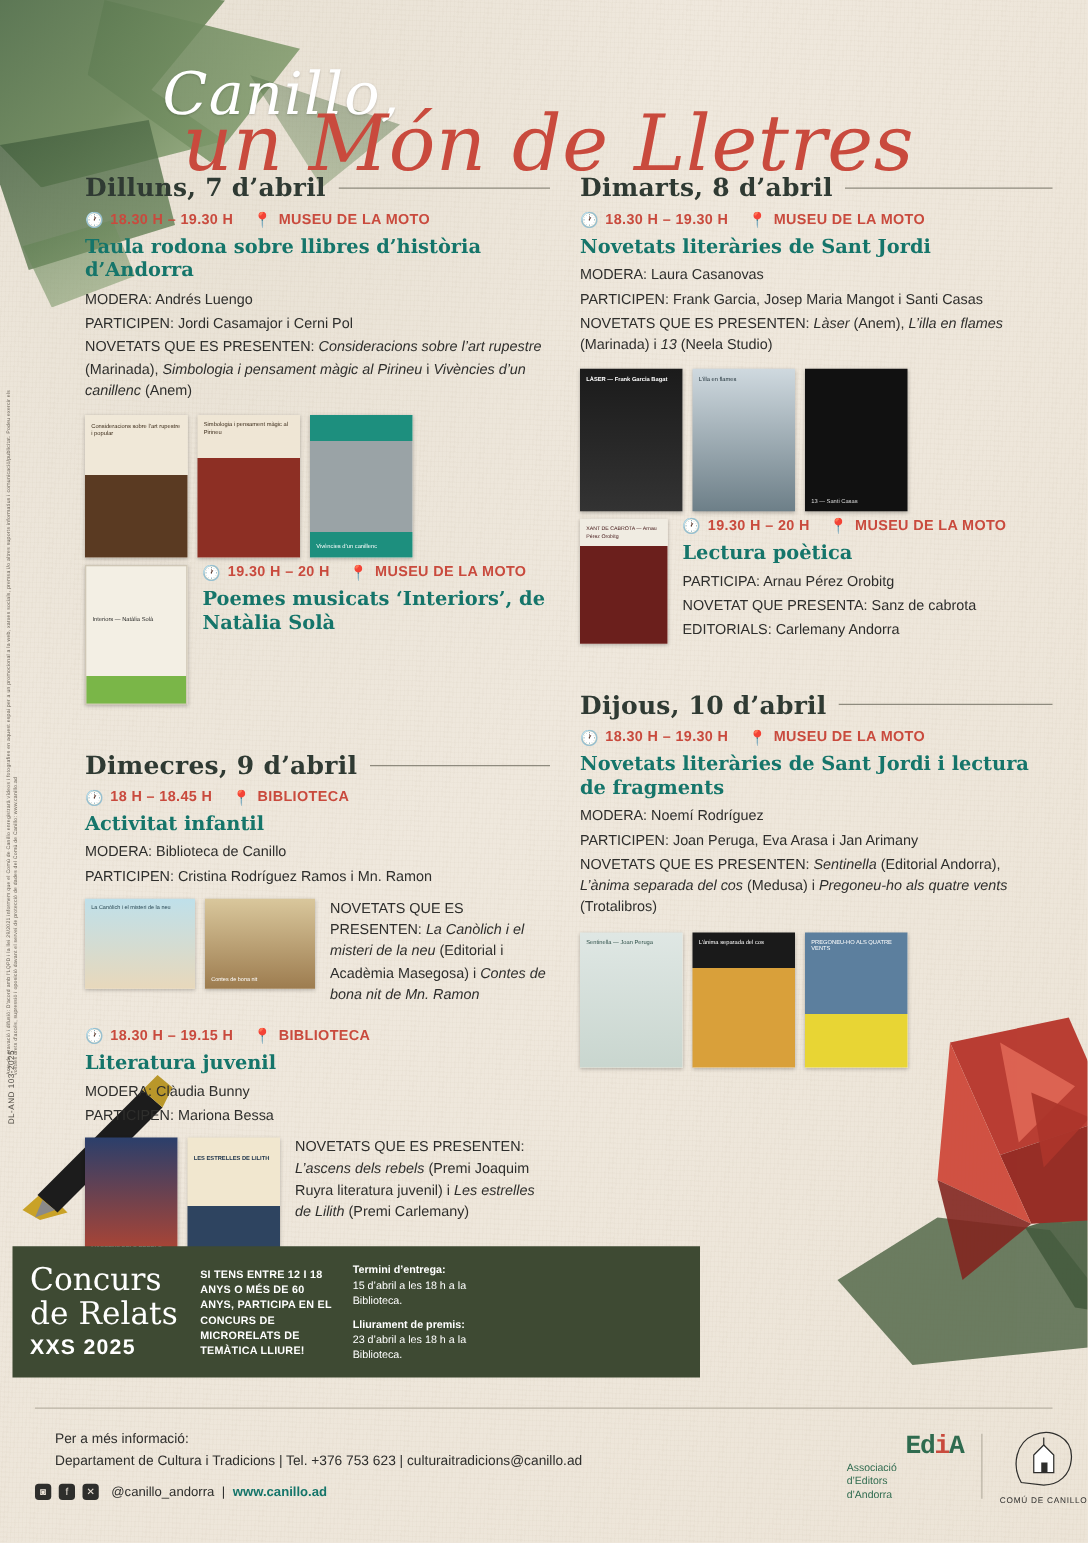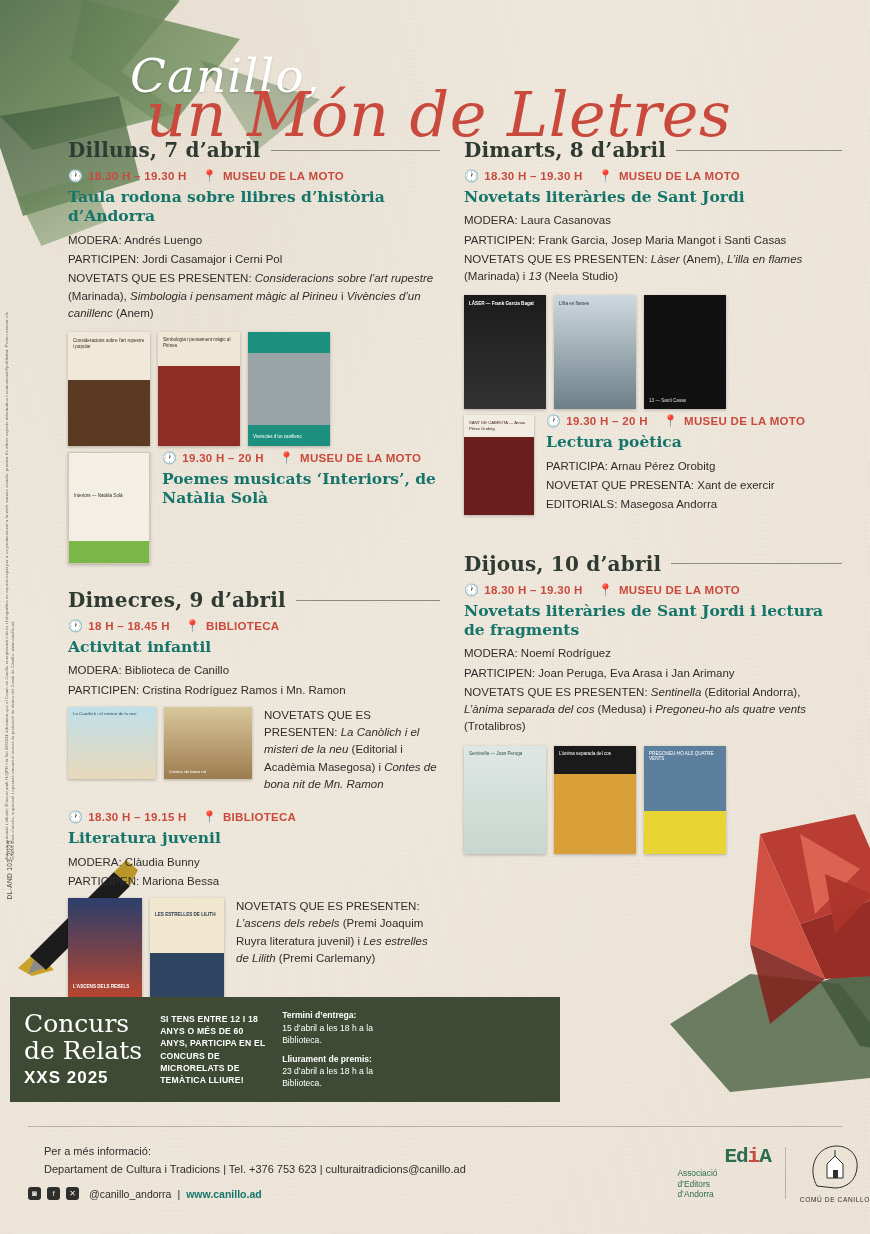--- a/index.html
+++ b/index.html
@@ -253,21 +253,21 @@
             <div class="meta">
               <span class="gl">📍</span>
               <span>MUSEU DE LA MOTO</span>
             </div>
           </div>
           <div class="ev-title">Poemes musicats ‘Interiors’, de Natàlia Solà</div>
         </div>
       </div>
     </div>
 
-    <div style="margin-top:24px">
+    <div style="margin-top:36px">
       <div class="day-head">
         <div class="day-title">Dimecres, 9 d’abril</div>
         <div class="day-rule"></div>
       </div>
 
       <div>
         <div class="meta-row">
           <div class="meta">
             <span class="gl">🕐</span>
             <span>18 H – 18.45 H</span>
@@ -389,24 +389,24 @@
             <div class="meta">
               <span class="gl">📍</span>
               <span>MUSEU DE LA MOTO</span>
             </div>
           </div>
           <div class="ev-title">Lectura poètica</div>
           <div class="ln">
             <span class="lab">PARTICIPA:</span><span> Arnau Pérez Orobitg</span>
           </div>
           <div class="ln">
-            <span class="lab">NOVETAT QUE PRESENTA:</span><span> Xant de exercir</span>
+            <span class="lab">NOVETAT QUE PRESENTA:</span><span> Sanz de cabrota</span>
           </div>
           <div class="ln">
-            <span class="lab">EDITORIALS:</span><span> Masegosa Andorra</span>
+            <span class="lab">EDITORIALS:</span><span> Carlemany Andorra</span>
           </div>
         </div>
       </div>
     </div>
 
     <div style="margin-top:36px">
       <div class="day-head">
         <div class="day-title">Dijous, 10 d’abril</div>
         <div class="day-rule"></div>
       </div>

